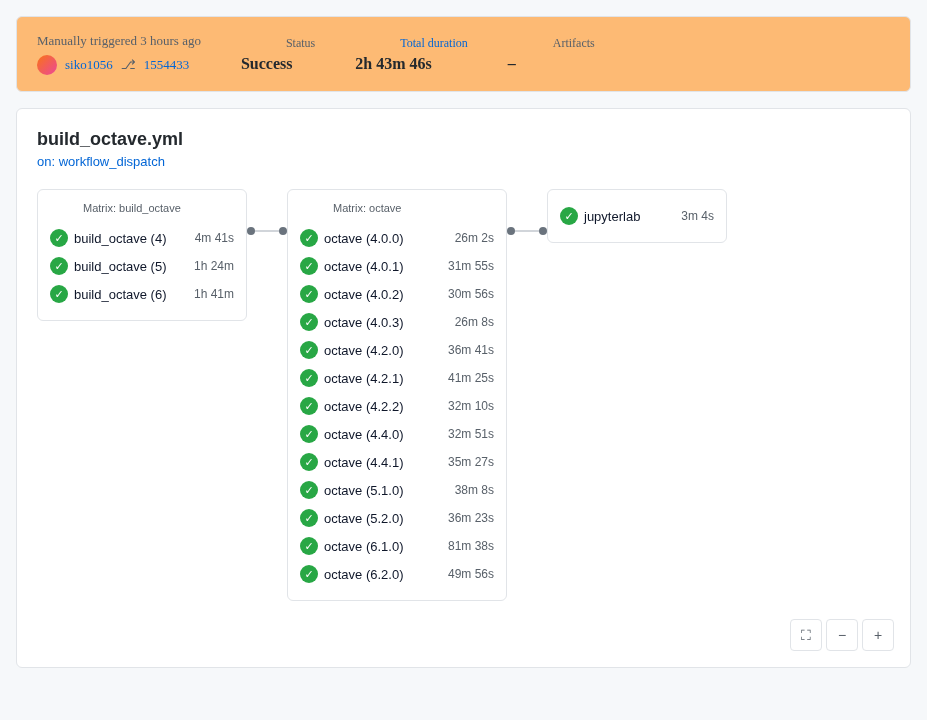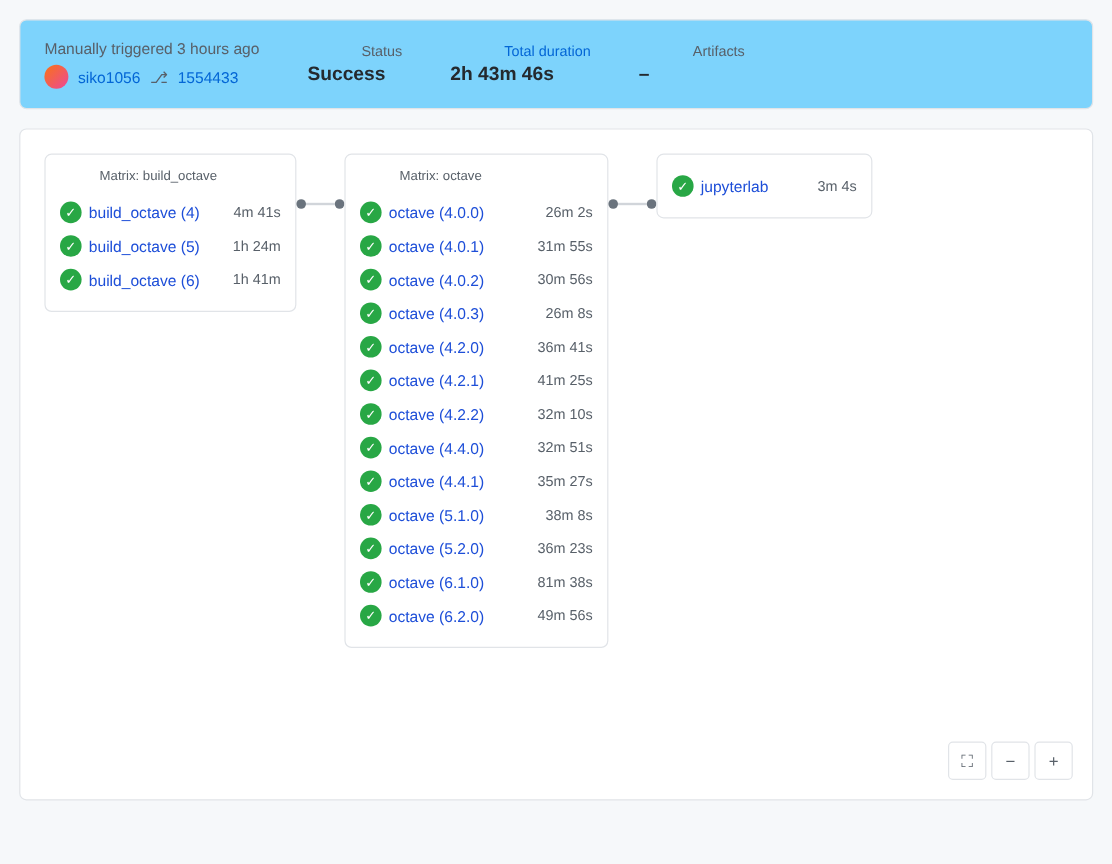--- a/index.html
+++ b/index.html
@@ -5,28 +5,29 @@
     * { box-sizing: border-box; margin: 0; padding: 0; }
     body {
       font-family: -apple-system, BlinkMacSystemFont, "Segoe UI", Helvetica, Arial, sans-serif;
       font-size: 14px;
       background: #f6f8fa;
       color: #24292e;
       padding: 16px;
     }
 
     .top-card {
-      background: #7dd3fc;
+      background: #fdba74;
       border: 1px solid #e1e4e8;
       border-radius: 6px;
       padding: 16px 20px;
       margin-bottom: 16px;
       display: flex;
       align-items: center;
       gap: 40px;
+      font-family: Liberation Serif, serif;
     }
 
     .trigger-info {
       display: flex;
       flex-direction: column;
       gap: 6px;
     }
 
     .trigger-text {
       font-size: 13px;
@@ -138,21 +139,21 @@
       display: inline-flex;
       align-items: center;
       justify-content: center;
       color: white;
       font-size: 11px;
       flex-shrink: 0;
     }
 
     .job-name {
       font-size: 13px;
-      color: #1d4ed8;
+      color: #0f172a;
       white-space: nowrap;
     }
 
     .job-duration {
       font-size: 12px;
       color: #586069;
       white-space: nowrap;
     }
 
     .dot {
@@ -228,20 +229,22 @@
     <div class="meta-value">2h 43m 46s</div>
   </div>
 
   <div class="meta-section">
     <div class="meta-label">Artifacts</div>
     <div class="meta-value">–</div>
   </div>
 </div>
 
 <div class="main-card">
+  <div class="workflow-title">build_octave.yml</div>
+  <div class="workflow-trigger">on: workflow_dispatch</div>
 
   <div class="workflow-graph">
 
     <div class="matrix-box">
       <div class="matrix-label">Matrix: build_octave</div>
       <div id="build-jobs">
           <div class="job-row">
     <div class="job-left">
       <div class="check-icon">✓</div>
       <span class="job-name">build_octave (4)</span>

